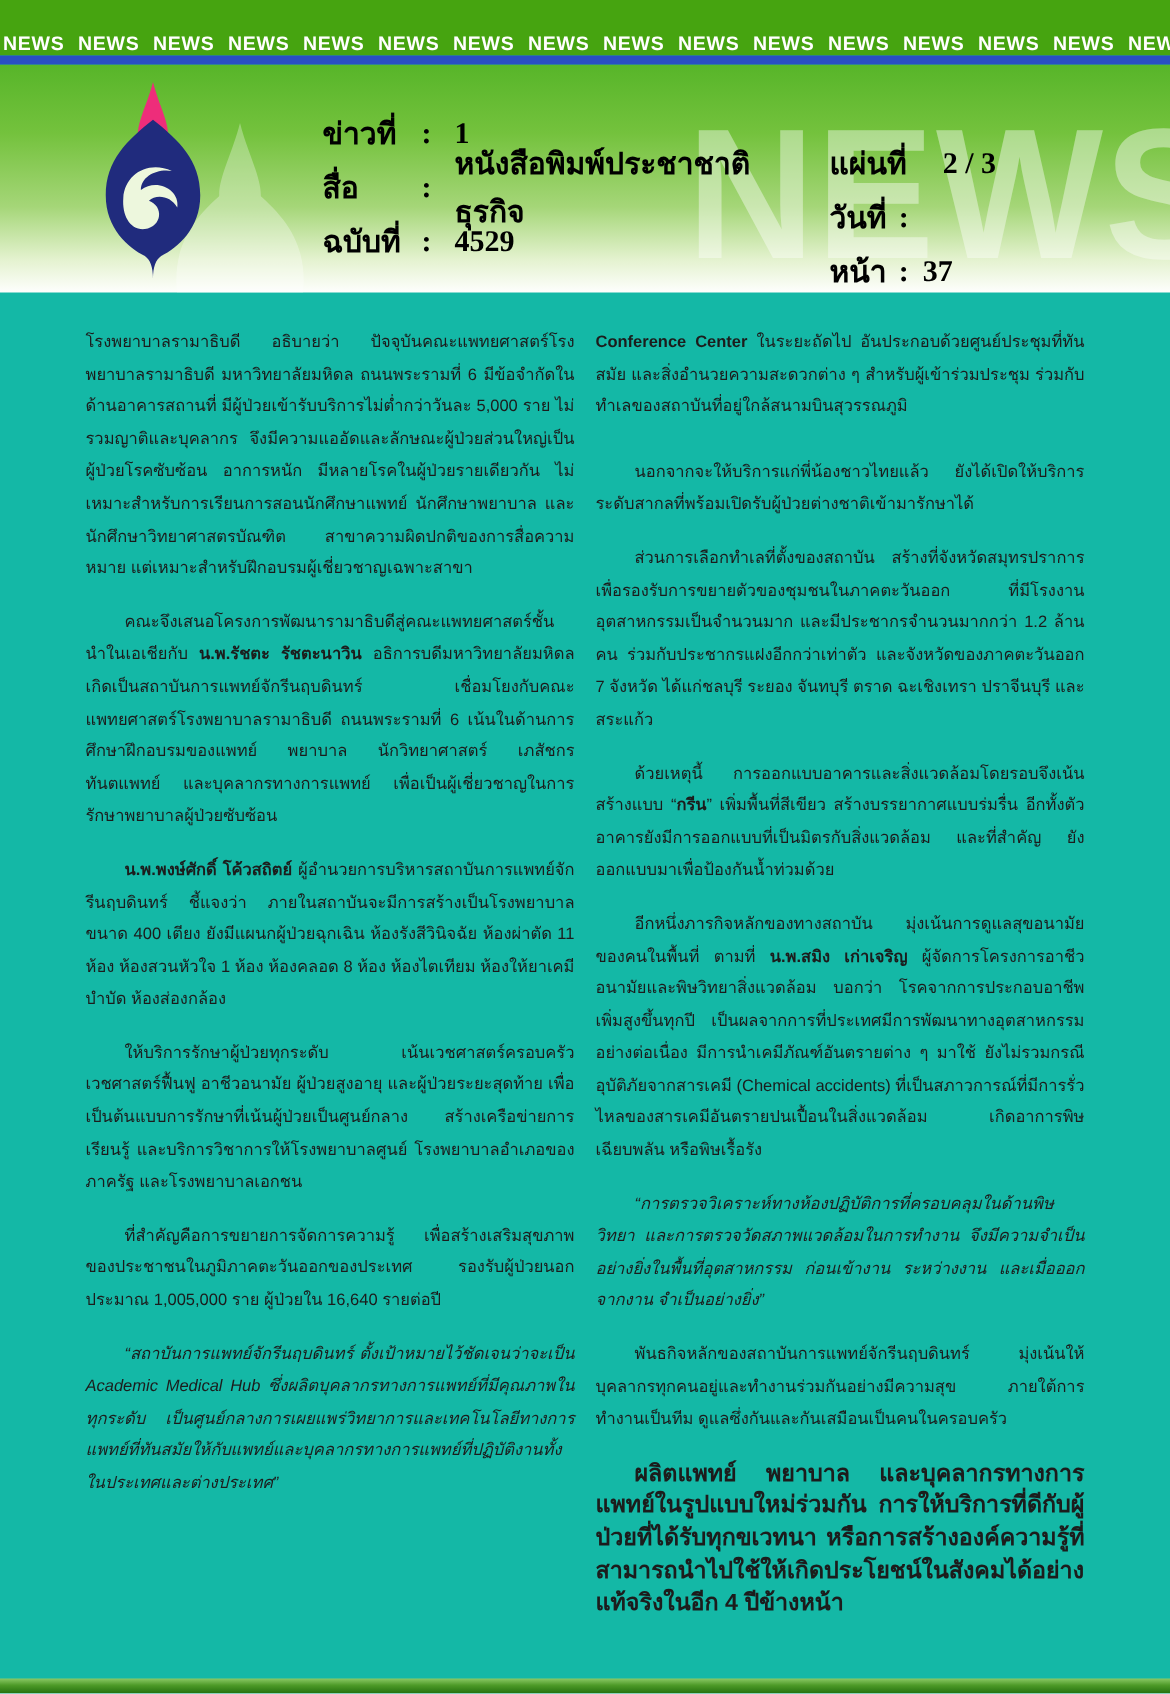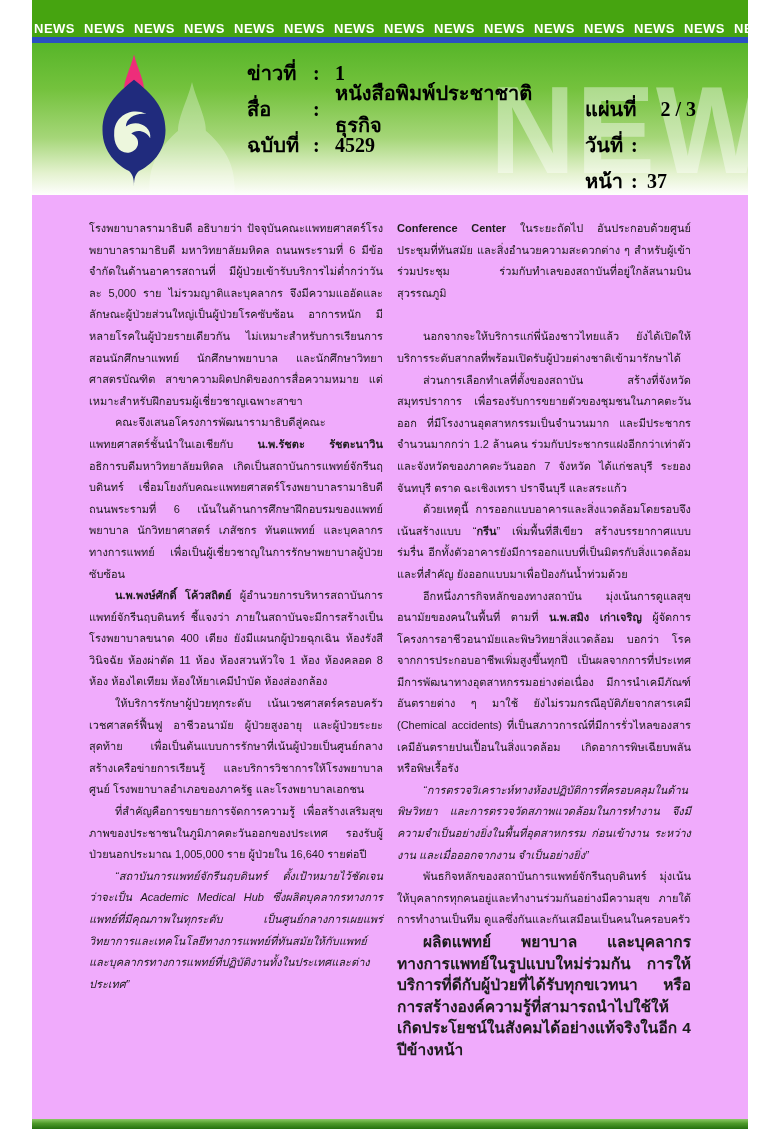--- a/index.html
+++ b/index.html
@@ -1,16 +1,16 @@
 <!DOCTYPE html>
 <html lang="th"><head>
 <meta charset="utf-8">
 <style>
   html,body{margin:0;padding:0;background:#ffffff;}
-  .page{position:relative;width:716px;height:1129px;margin:0 auto;background:#f0abfc;
+  .page{position:relative;width:780px;height:1129px;margin:0 auto;background:#14b8a6;
         overflow:hidden;font-family:"Liberation Sans","DejaVu Sans",sans-serif;}
 
   
   .header-wrap{position:relative;width:780px;height:195px;overflow:hidden;}
   .ticker{position:relative;z-index:3;height:36px;background:#46a410;
           display:flex;align-items:flex-end;overflow:hidden;white-space:nowrap;
           padding:0 2px 1px 2px;}
   .ticker-word{color:#ffffff;font-weight:bold;font-size:13px;letter-spacing:.5px;
                margin-right:9px;font-family:"Liberation Sans",sans-serif;}
   .blue-bar{position:relative;z-index:3;height:6px;background:#2a4fc2;}
@@ -19,34 +19,34 @@
   .logo-watermark{position:absolute;z-index:1;left:-5px;top:34px;opacity:.30;}
   .news-watermark{position:absolute;z-index:1;left:458px;top:28px;
       font-family:"Liberation Sans",sans-serif;font-weight:bold;font-size:118px;
       color:rgba(255,255,255,0.42);letter-spacing:1px;line-height:1;transform:scaleY(1.05);}
   .main-logo{position:absolute;z-index:4;left:48px;top:8px;}
 
   .header-fields{position:absolute;z-index:5;left:0;top:12px;width:780px;
       font-family:"Liberation Serif","DejaVu Serif",serif;font-weight:bold;
       font-size:20px;color:#000;}
   .field-row{display:flex;height:36px;align-items:center;}
-  .cols-left{position:absolute;left:215px;top:0;width:330px;}
+  .cols-left{position:absolute;left:215px;top:16px;width:330px;}
   .cols-right{position:absolute;left:553px;top:0;width:225px;margin-top:36px;}
   .f-label{display:inline-block;min-width:66px;}
   .cols-right .f-label{min-width:0;margin-right:8px;}
   .f-sep{display:inline-block;min-width:22px;text-align:left;}
   .cols-right .f-sep{min-width:16px;}
   .f-value{display:inline-block;}
 
   
   .article{display:flex;gap:14px;padding:23px 57px 0 57px;}
   .col{width:326px;}
   .para{margin:0;text-align:justify;font-size:11px;line-height:21.6px;color:#1c1c1c;
         font-family:"Liberation Sans","DejaVu Sans",sans-serif;}
-  .para.indent{text-indent:26px;}
+  .para.indent{text-indent:26px;margin-top:14px;}
   .para.it{font-style:italic;}
   .para.bold-para{font-weight:bold;font-size:15.5px;}
   .para.gap{margin-top:22px;}
   .run.b{font-weight:bold;}
 
   
   .footer-bar{position:absolute;left:0;bottom:0;width:780px;height:10px;
       background:linear-gradient(to bottom,#8bc965 0%,#4d9a28 45%,#24700e 100%);}
 </style>
 </head>

